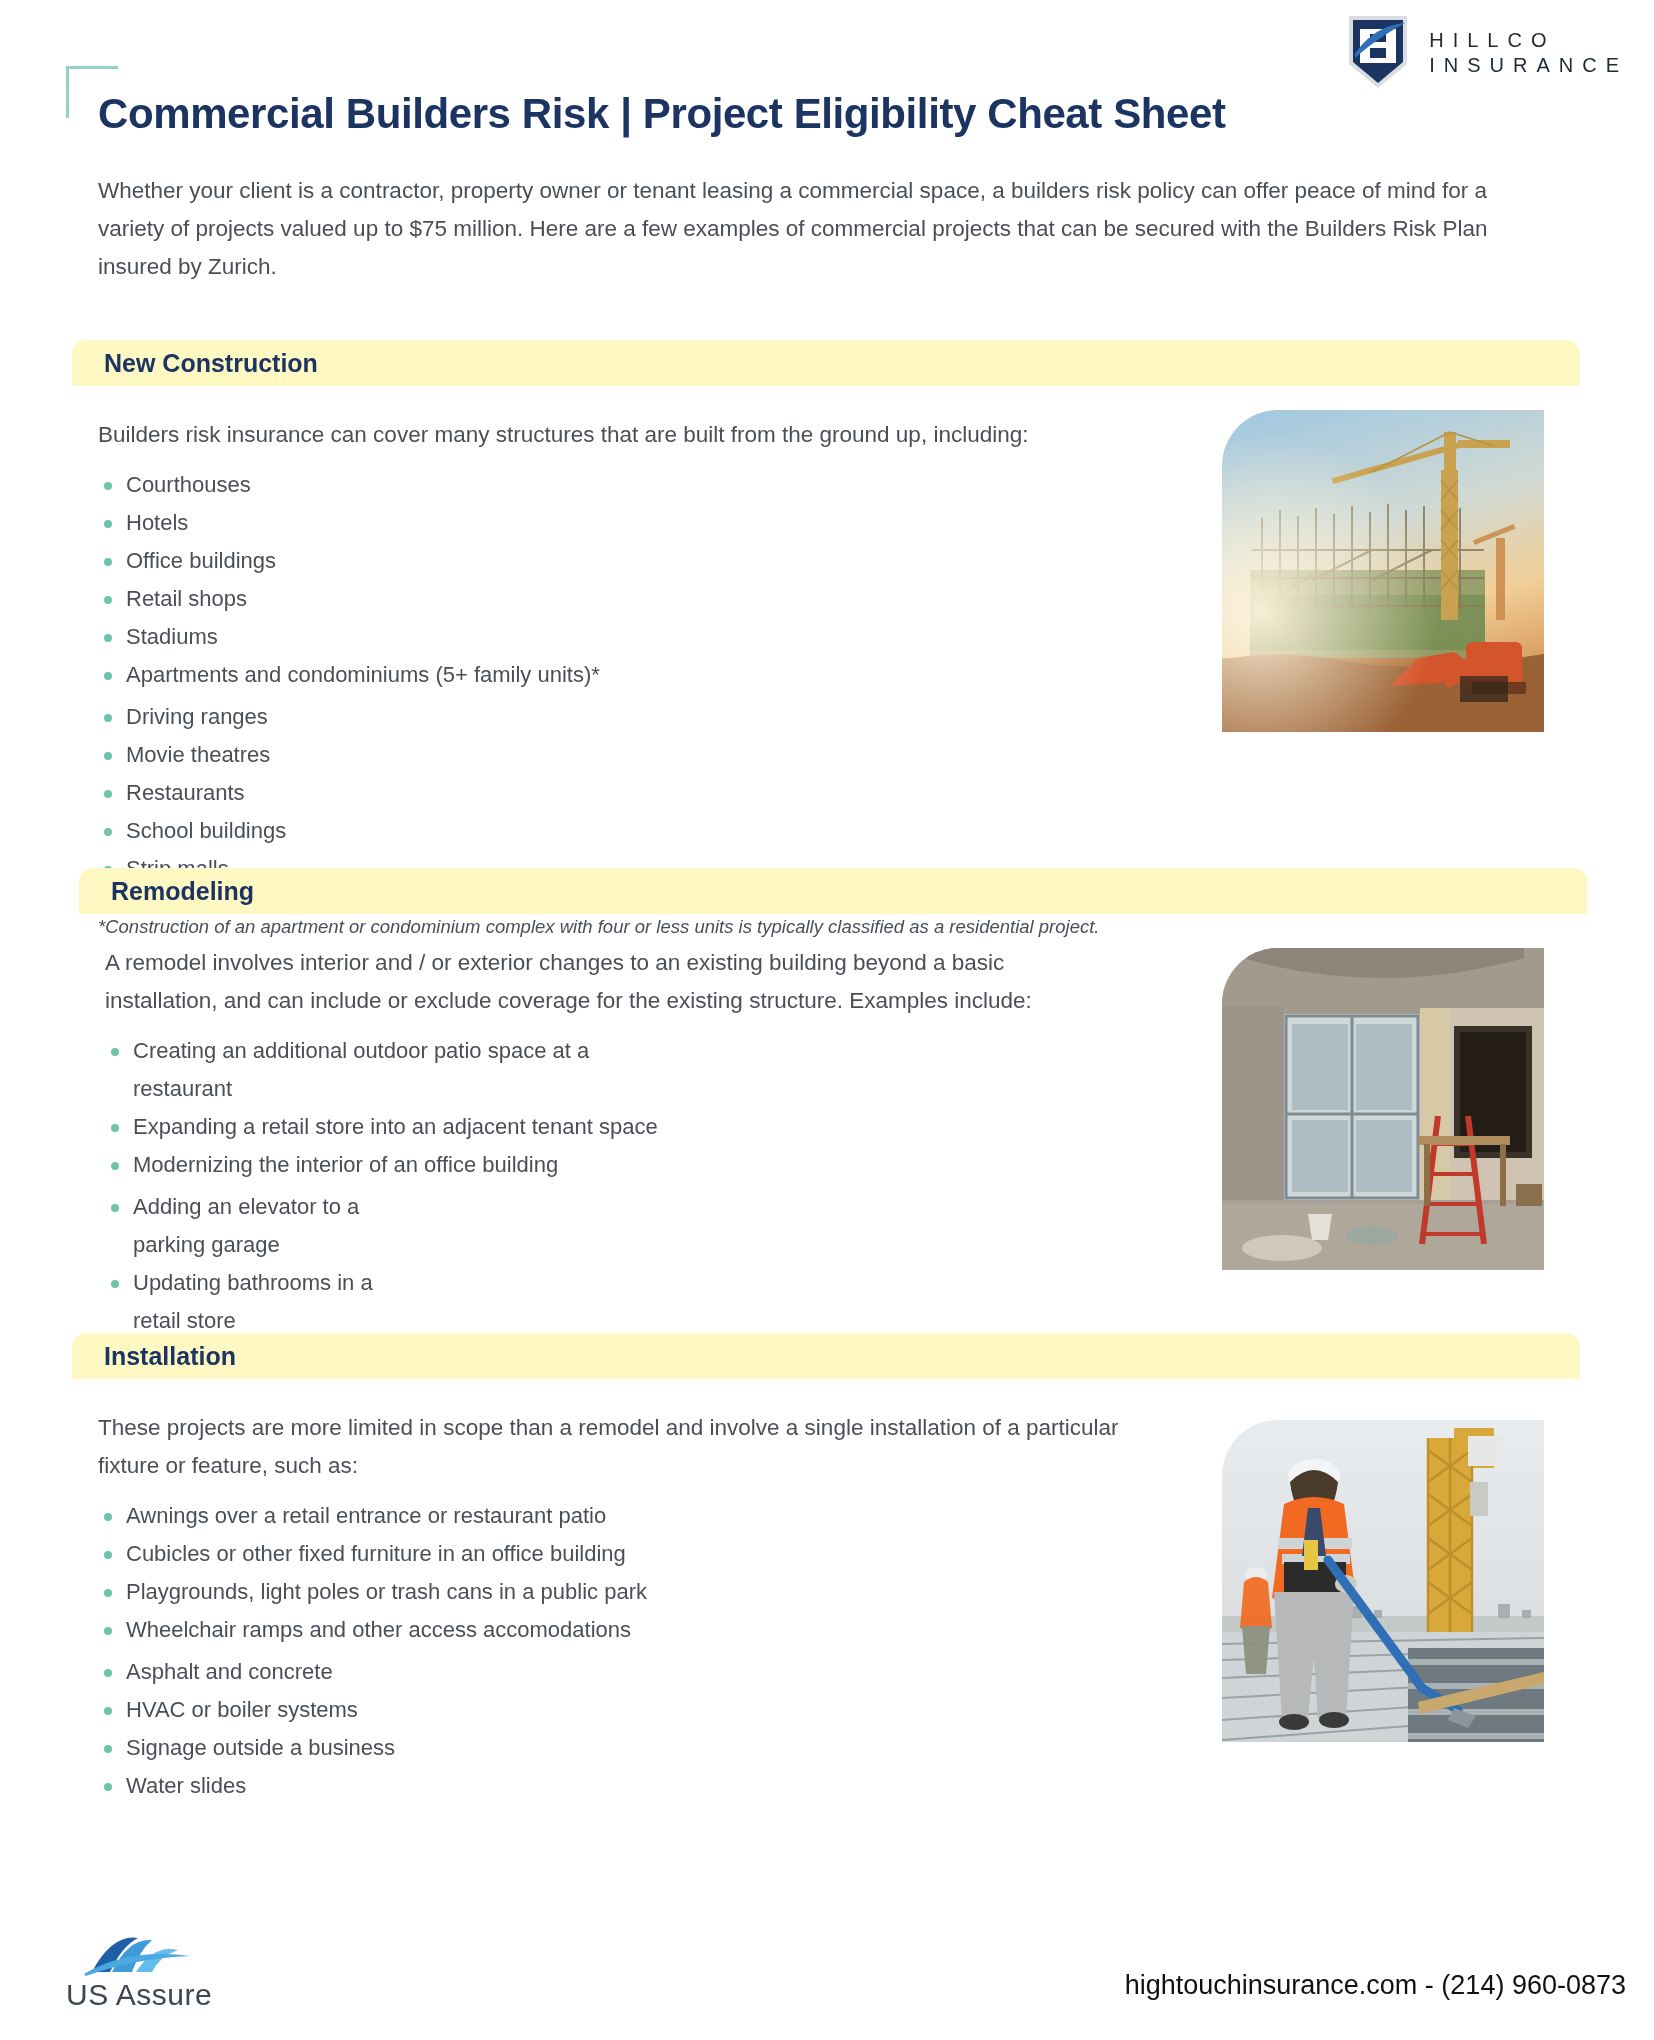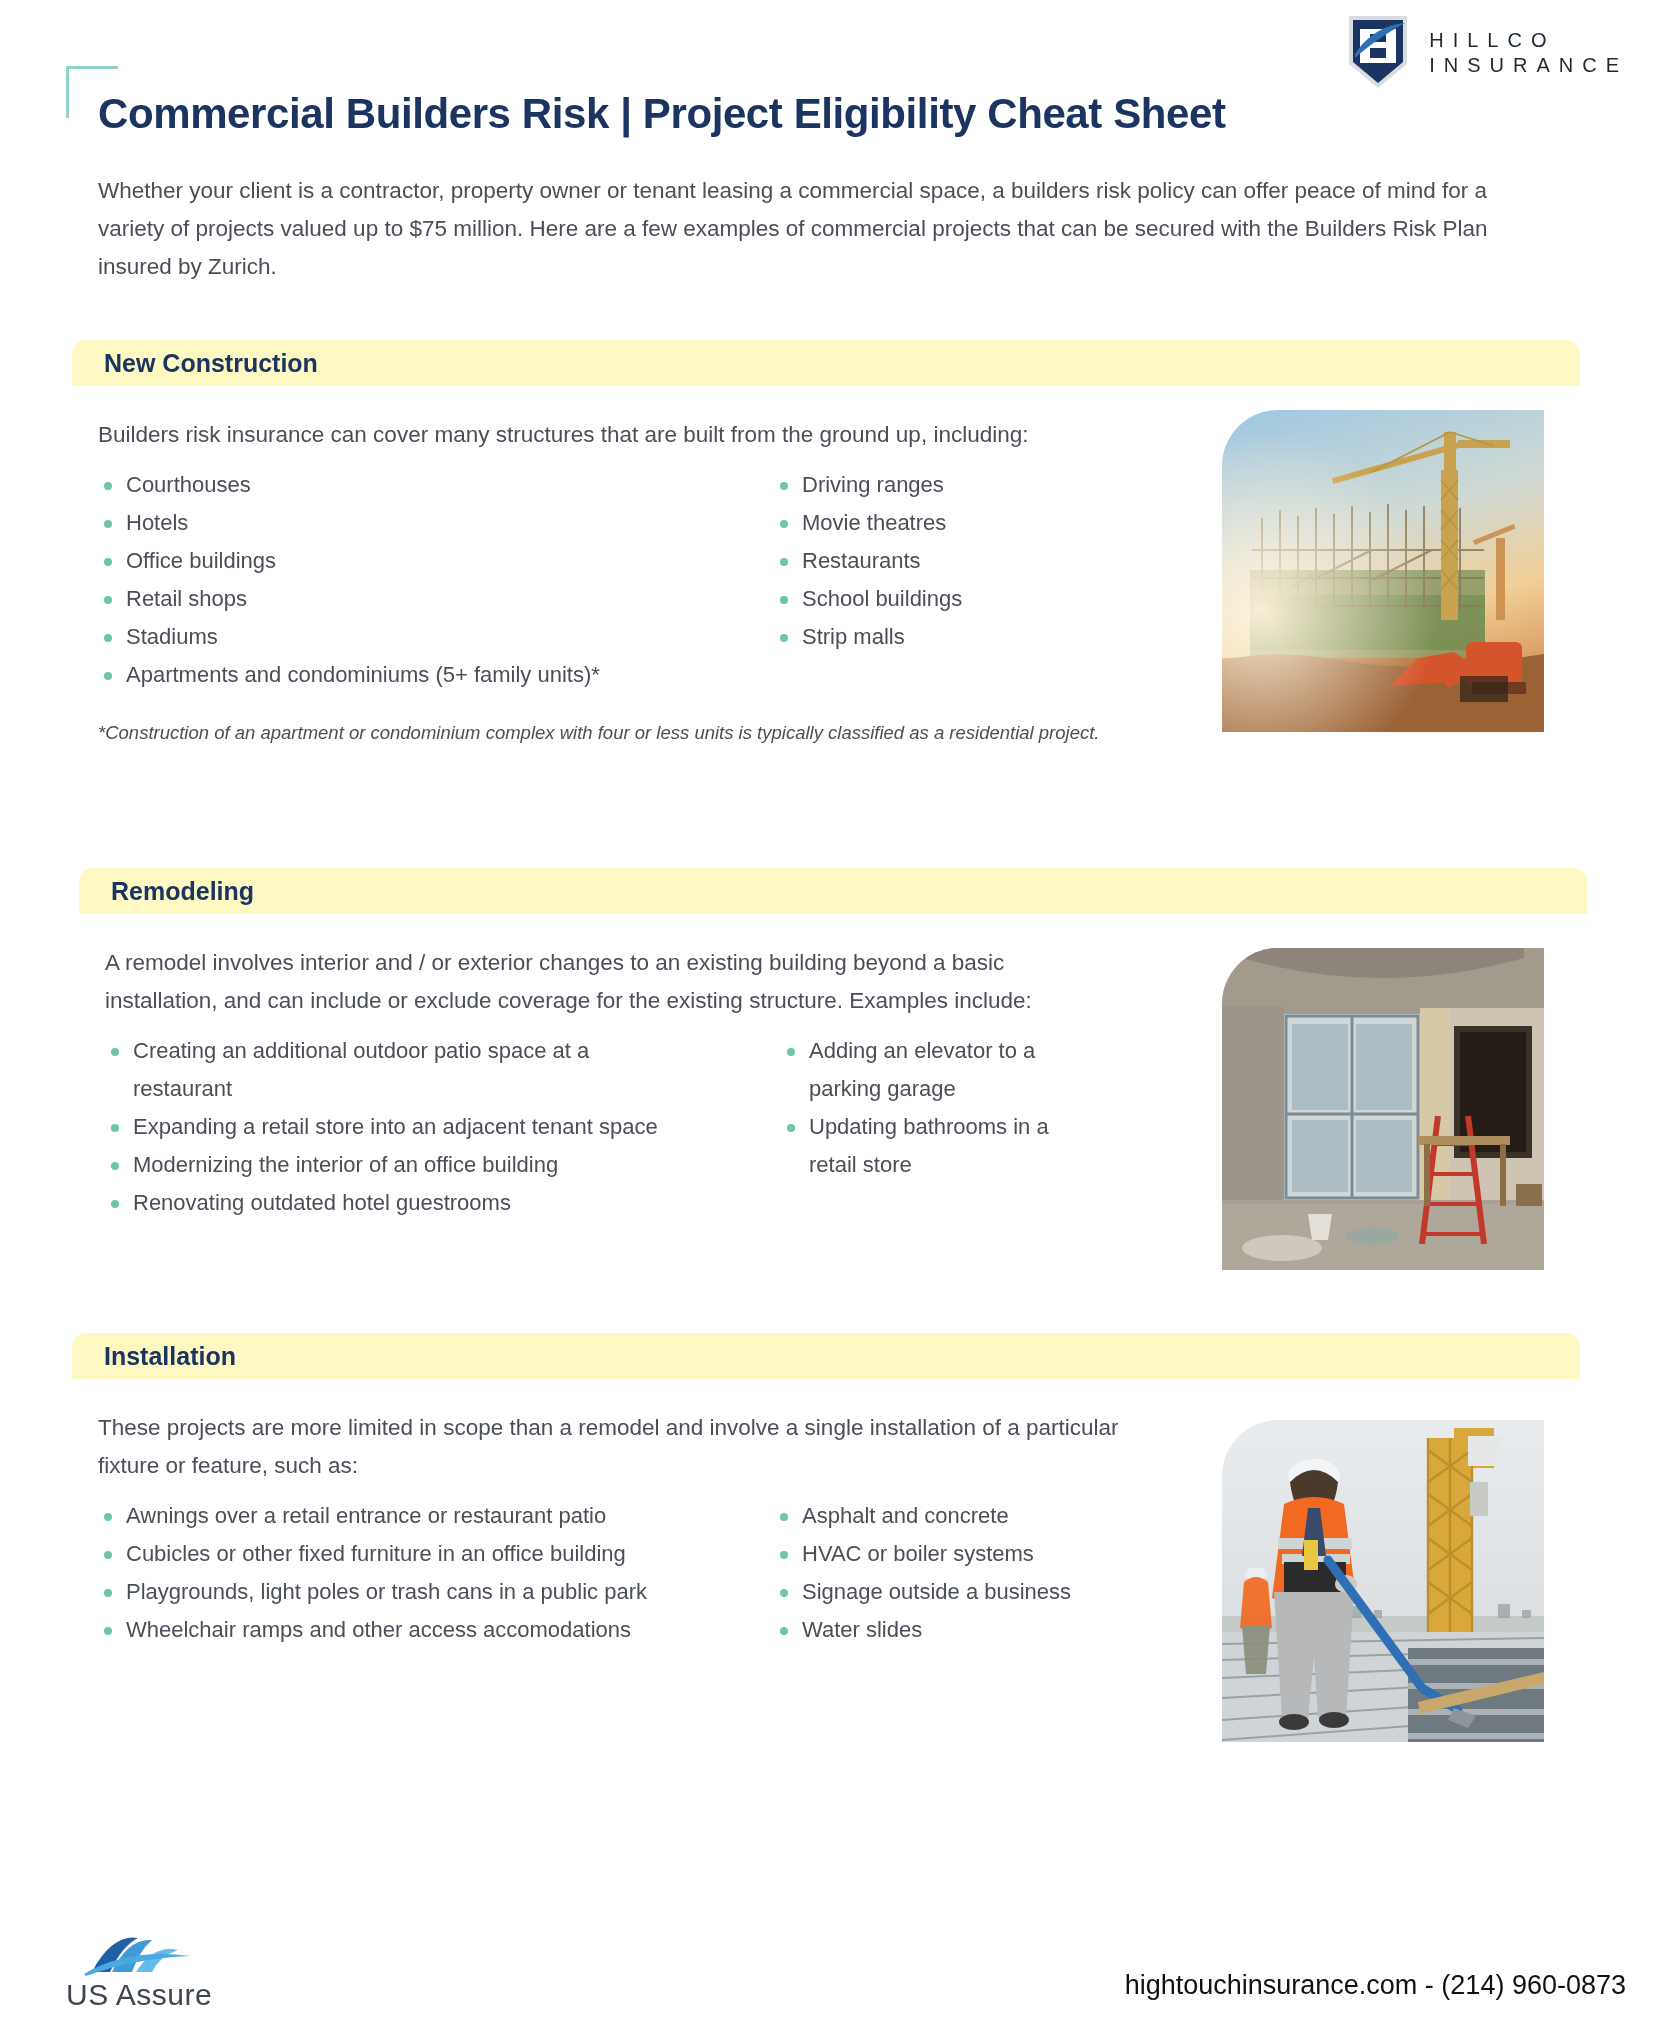--- a/index.html
+++ b/index.html
@@ -92,21 +92,22 @@
   .body-left { flex: 1 1 auto; padding-top: 30px; }
   .lead {
     font-size: 22.5px;
     line-height: 38px;
     color: #4a4f57;
     margin-bottom: 12px;
   }
 
   .cols {
     display: flex;
-    gap: 16px;
+    gap: 4px;
+    flex-direction: column;
   }
   .col-a { width: 660px; }
   .col-b { width: 420px; }
 
   ul.blist { list-style: none; }
   ul.blist li {
     position: relative;
     padding-left: 28px;
     font-size: 22px;
     line-height: 38px;
@@ -282,21 +283,20 @@
       <span class="banner-label">Remodeling</span>
     </div>
     <div class="body-row">
       <div class="body-left">
         <p class="lead" style="width:1000px;">A remodel involves interior and / or exterior changes to an existing building beyond a basic installation, and can include or exclude coverage for the existing structure. Examples include:</p>
         <div class="cols">
           <ul class="blist col-a">
             <li style="width:560px;">Creating an additional outdoor patio space at a restaurant</li>
             <li>Expanding a retail store into an adjacent tenant space</li>
             <li>Modernizing the interior of an office building</li>
-            <li>Renovating outdated hotel guestrooms</li>
           </ul>
           <ul class="blist col-b">
             <li style="width:290px;">Adding an elevator to a parking garage</li>
             <li style="width:290px;">Updating bathrooms in a retail store</li>
           </ul>
         </div>
       </div>
     </div>
   </div>
 

